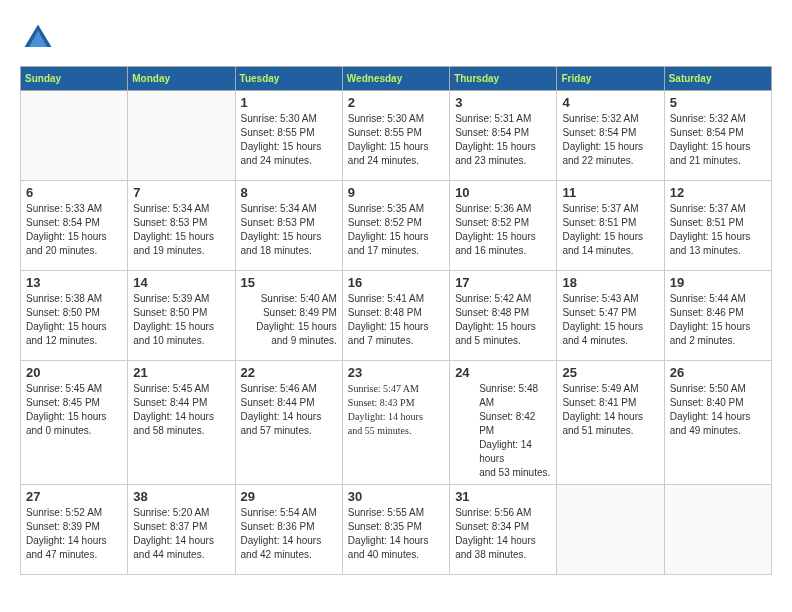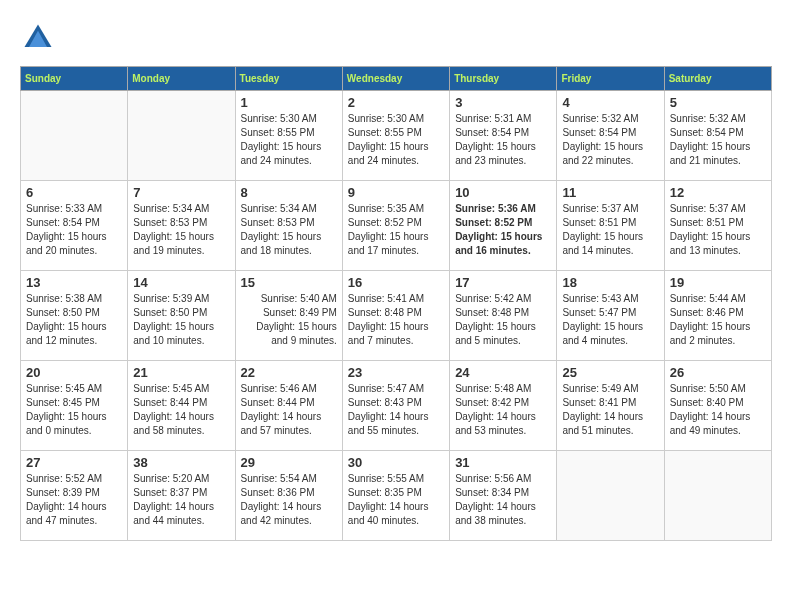--- a/index.html
+++ b/index.html
@@ -178,21 +178,21 @@
         </td>
         <td>
           <span class="day-number">9</span>
           <div class="day-info" style="white-space: pre-line;">Sunrise: 5:35 AM
 Sunset: 8:52 PM
 Daylight: 15 hours
 and 17 minutes.</div>
         </td>
         <td>
           <span class="day-number">10</span>
-          <div class="day-info" style="white-space: pre-line; font-weight: bold;">Sunrise: 5:36 AM
+          <div class="day-info" style="white-space: pre-line;">Sunrise: 5:36 AM
 Sunset: 8:52 PM
 Daylight: 15 hours
 and 16 minutes.</div>
         </td>
         <td>
           <span class="day-number">11</span>
           <div class="day-info" style="white-space: pre-line;">Sunrise: 5:37 AM
 Sunset: 8:51 PM
 Daylight: 15 hours
 and 14 minutes.</div>
@@ -273,28 +273,28 @@
         </td>
         <td>
           <span class="day-number">22</span>
           <div class="day-info" style="white-space: pre-line;">Sunrise: 5:46 AM
 Sunset: 8:44 PM
 Daylight: 14 hours
 and 57 minutes.</div>
         </td>
         <td>
           <span class="day-number">23</span>
-          <div class="day-info" style="white-space: pre-line;">Sunrise: 5:47 AM
+          <div class="day-info" style="white-space: pre-line; font-family: Liberation Serif, serif;">Sunrise: 5:47 AM
 Sunset: 8:43 PM
 Daylight: 14 hours
 and 55 minutes.</div>
         </td>
         <td>
           <span class="day-number">24</span>
-          <div class="day-info" style="white-space: pre-line;">Sunrise: 5:48 AM
+          <div class="day-info" style="white-space: pre-line; margin-left: 24px;">Sunrise: 5:48 AM
 Sunset: 8:42 PM
 Daylight: 14 hours
 and 53 minutes.</div>
         </td>
         <td>
           <span class="day-number">25</span>
           <div class="day-info" style="white-space: pre-line;">Sunrise: 5:49 AM
 Sunset: 8:41 PM
 Daylight: 14 hours
 and 51 minutes.</div>

